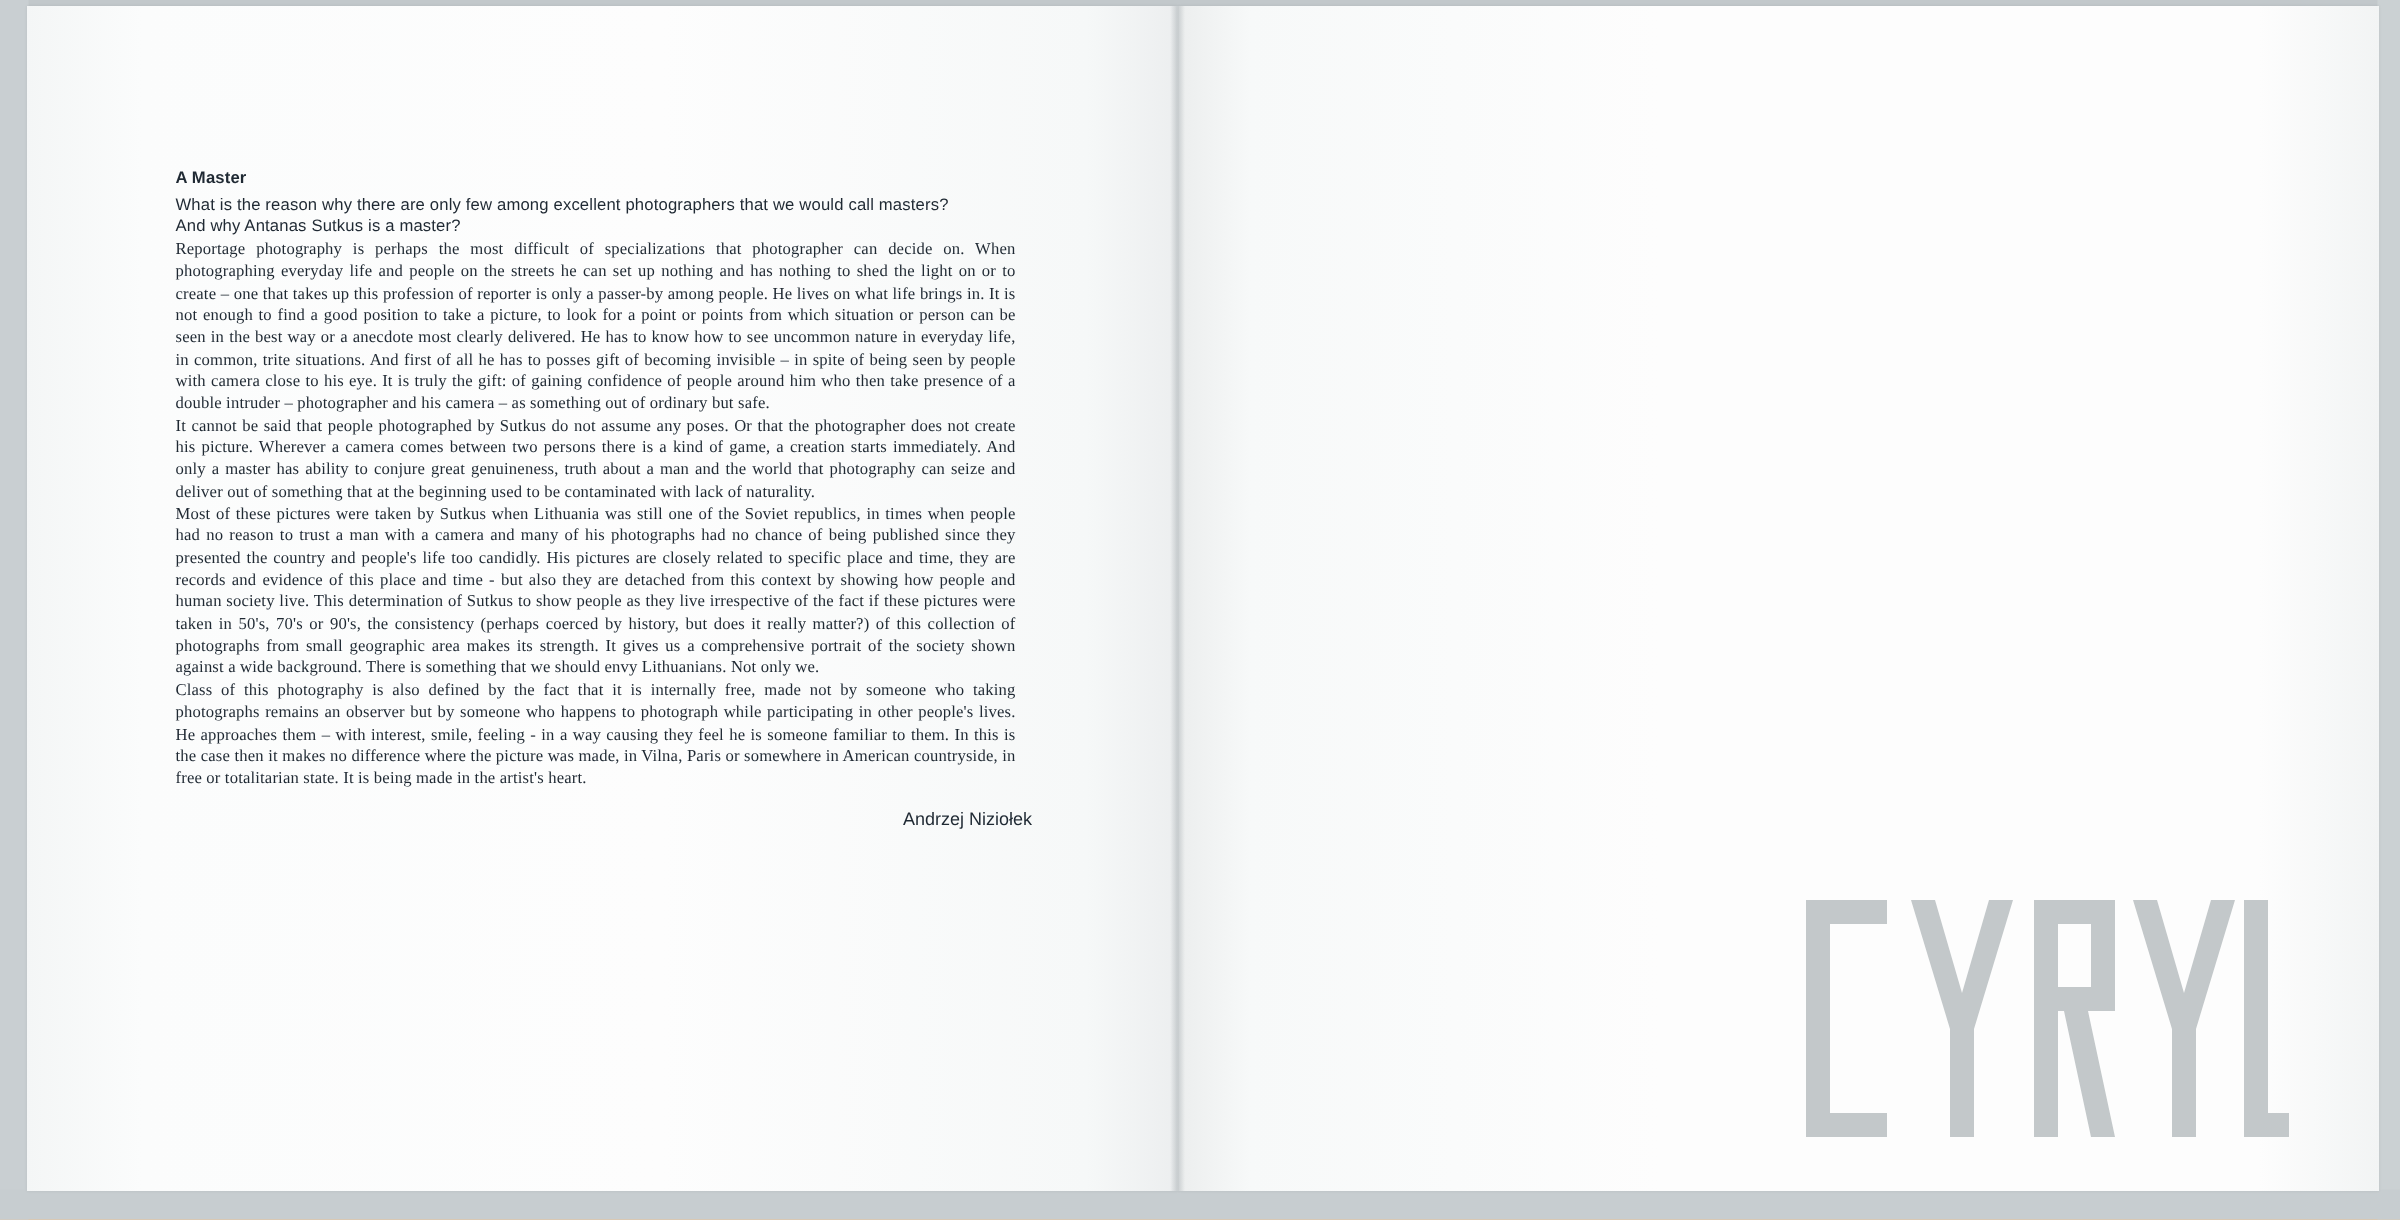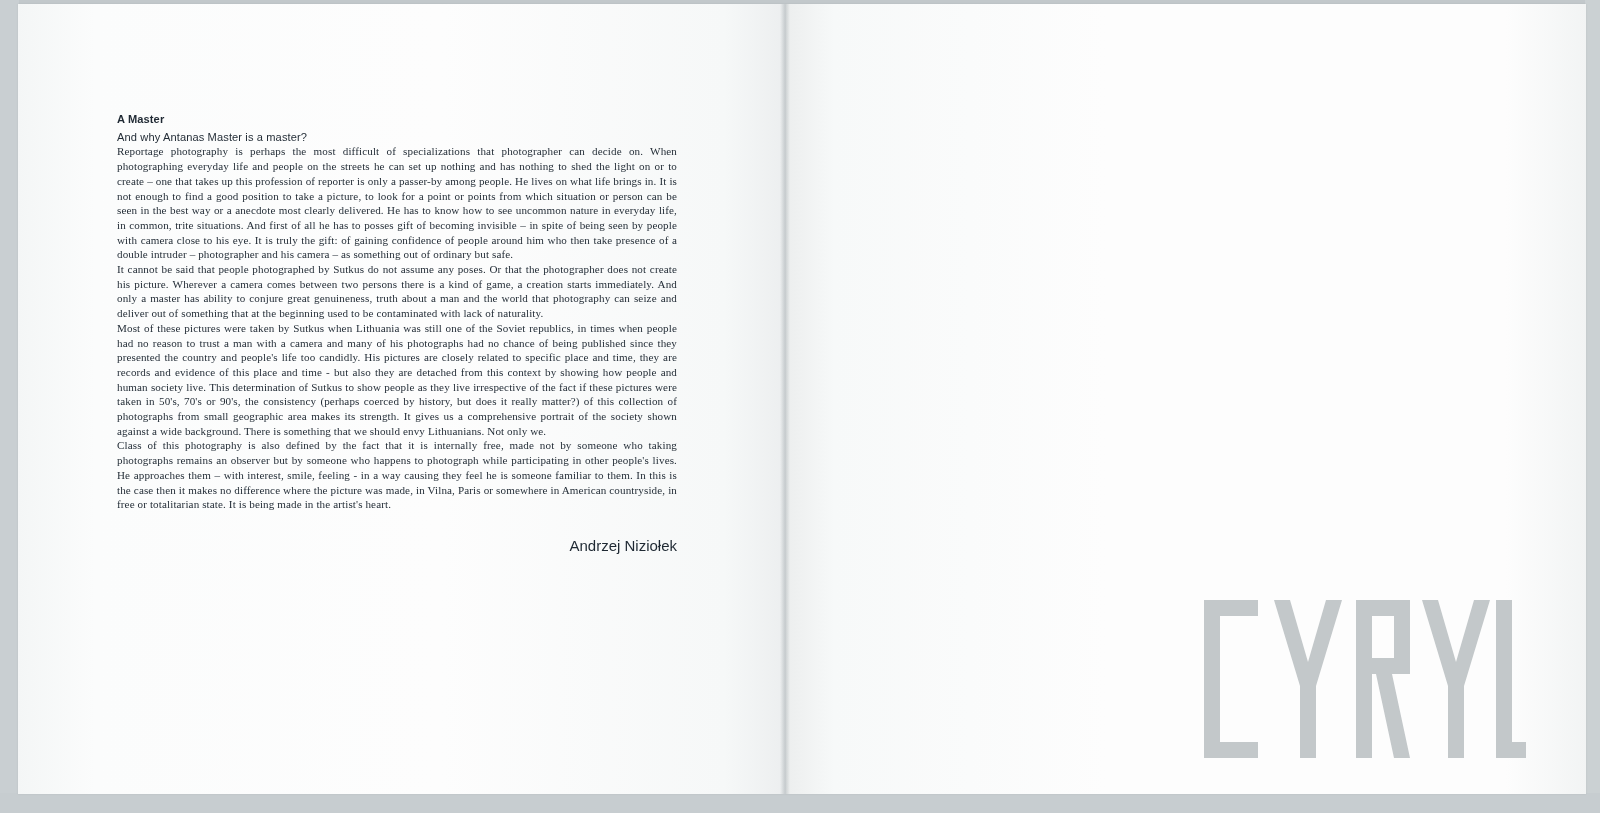--- a/index.html
+++ b/index.html
@@ -82,25 +82,25 @@
     margin: 0;
     text-align: justify;
     text-justify: inter-word;
     font-family: Liberation Serif, serif;
   }
   .para.last-natural {
     text-align: left;
   }
   .signature {
     position: absolute;
-    left: 117px;
+    left: 128px;
     top: 539px;
     width: 560px;
     text-align: right;
-    font-size: 15px;
+    font-size: 12px;
     line-height: 14.7px;
     color: #1f2933;
   }
 
   
   .logo {
     position: absolute;
     left: 1196px;
     top: 600px;
     width: 330px;
@@ -116,21 +116,22 @@
   <div class="scan-edge-left"></div>
   <div class="scan-edge-right"></div>
   <div class="scan-edge-bottom"></div>
 
   <div class="page-left"></div>
   <div class="page-right"></div>
   <div class="gutter"></div>
 
   <div class="text-block">
     <div class="heading">A Master</div>
-    <div class="line">And why Antanas Master is a master?</div>
+    <div class="line">What is the reason why there are only few among excellent photographers that we would call masters?</div>
+    <div class="line">And why Antanas Sutkus is a master?</div>
     <div class="para">Reportage photography is perhaps the most difficult of specializations that photographer can decide on. When photographing everyday life and people on the streets he can set up nothing and has nothing to shed the light on or to create – one that takes up this profession of reporter is only a passer-by among people. He lives on what life brings in. It is not enough to find a good position to take a picture, to look for a point or points from which situation or person can be seen in the best way or a anecdote most clearly delivered. He has to know how to see uncommon nature in everyday life, in common, trite situations. And first of all he has to posses gift of becoming invisible – in spite of being seen by people with camera close to his eye. It is truly the gift: of gaining confidence of people around him who then take presence of a double intruder – photographer and his camera – as something out of ordinary but safe.</div>
     <div class="para">It cannot be said that people photographed by Sutkus do not assume any poses. Or that the photographer does not create his picture. Wherever a camera comes between two persons there is a kind of game, a creation starts immediately. And only a master has ability to conjure great genuineness, truth about a man and the world that photography can seize and deliver out of something that at the beginning used to be contaminated with lack of naturality.</div>
     <div class="para">Most of these pictures were taken by Sutkus when Lithuania was still one of the Soviet republics, in times when people had no reason to trust a man with a camera and many of his photographs had no chance of being published since they presented the country and people's life too candidly. His pictures are closely related to specific place and time, they are records and evidence of this place and time - but also they are detached from this context by showing how people and human society live. This determination of Sutkus to show people as they live irrespective of the fact if these pictures were taken in 50's, 70's or 90's, the consistency (perhaps coerced by history, but does it really matter?) of this collection of photographs from small geographic area makes its strength. It gives us a comprehensive portrait of the society shown against a wide background. There is something that we should envy Lithuanians. Not only we.</div>
     <div class="para">Class of this photography is also defined by the fact that it is internally free, made not by someone who taking photographs remains an observer  but by someone who happens to photograph while participating in other people's lives. He approaches them – with interest, smile, feeling - in a way causing they feel he is someone familiar to them. In this is the case then it makes no difference where the picture was made, in Vilna, Paris or somewhere in American countryside, in free or totalitarian state. It is being made in the artist's heart.</div>
   </div>
 
   <div class="signature">
     <div>Andrzej Niziołek</div>
   </div>
 

